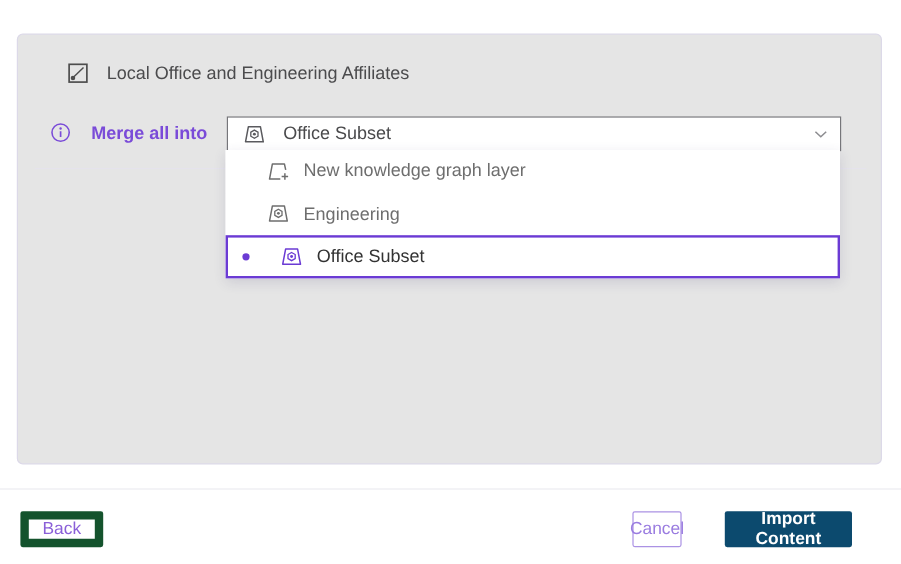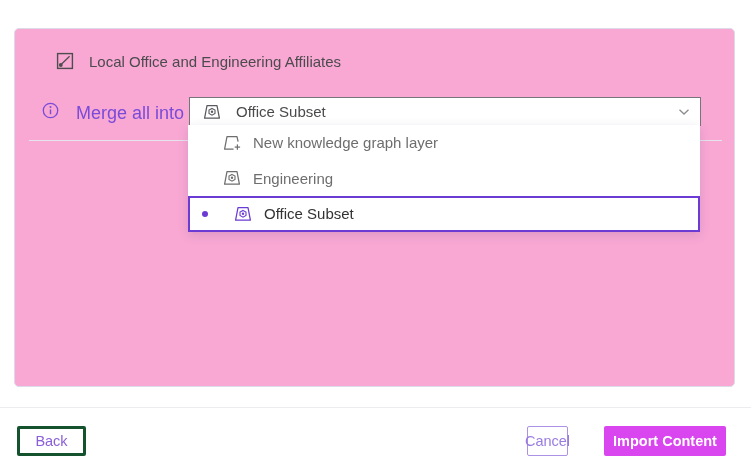--- a/index.html
+++ b/index.html
@@ -3,26 +3,26 @@
 <meta charset="utf-8">
 <style>
   html,body{margin:0;padding:0;background:#fff;}
   .stage{
     position:relative;width:751px;height:470px;background:#ffffff;
     font-family:"Liberation Sans",sans-serif;overflow:hidden;
   }
   
   .panel{
     position:absolute;left:14px;top:28px;width:721px;height:359px;
-    border:1px solid #dcd9e8;border-radius:5px;background:#f9a8d4;box-sizing:border-box;
+    border:1px solid #dcd9e8;border-radius:5px;background:#e5e5e5;box-sizing:border-box;
   }
   .content-row{position:absolute;left:41px;top:23px;display:flex;align-items:center;gap:15px;}
   .content-row .lbl{font-size:15px;color:#4b4b4d;}
   .merge-label{
-    position:absolute;left:61px;top:74px;font-size:18px;font-weight:normal;color:#7a4bd8;
+    position:absolute;left:61px;top:74px;font-size:15px;font-weight:bold;color:#7a4bd8;
   }
   .info-wrap{position:absolute;left:27px;top:73px;}
   
   .select{
     position:absolute;left:174px;top:68px;width:512px;height:29px;box-sizing:border-box;
     border:1px solid #76767a;background:#fff;display:flex;align-items:center;
     padding:0 10px 0 12px;gap:14px;cursor:pointer;
   }
   .select .sel-lbl{font-size:15px;color:#4a4a4c;flex:1;}
   .divider1{position:absolute;left:14px;top:111px;width:693px;height:1px;background:#e5e3ec;}
@@ -41,23 +41,23 @@
   }
   .menu-item.selected .mi-lbl{color:#333333;}
   .bullet{width:6px;height:6px;border-radius:50%;background:#6b3bd4;margin-right:14px;flex:0 0 auto;}
   
   .footer-divider{position:absolute;left:0;top:407px;width:751px;height:1px;background:#ececf0;}
   .btn{
     position:absolute;top:426px;height:30px;box-sizing:border-box;border-radius:2px;
     display:flex;align-items:center;justify-content:center;font-size:14.5px;cursor:pointer;
     background:#fff;font-family:"Liberation Sans",sans-serif;
   }
-  .btn-back{left:17px;width:69px;border:3px solid #14532d;color:#8a5fd8;}
+  .btn-back{left:17px;width:69px;border:7px solid #14532d;color:#8a5fd8;}
   .btn-cancel{left:527px;width:41px;border:1px solid #ab92e4;color:#9a7ce0;}
-  .btn-import{left:604px;width:122px;border:none;background:#d946ef;color:#ffffff;font-weight:bold;}
+  .btn-import{left:604px;width:106px;border:none;background:#0c4a6e;color:#ffffff;font-weight:bold;}
   .icon{display:inline-flex;flex:0 0 auto;}
 </style>
 </head>
 <body>
 
 <div class="stage">
 
   <div class="panel">
 
     <div class="content-row">

